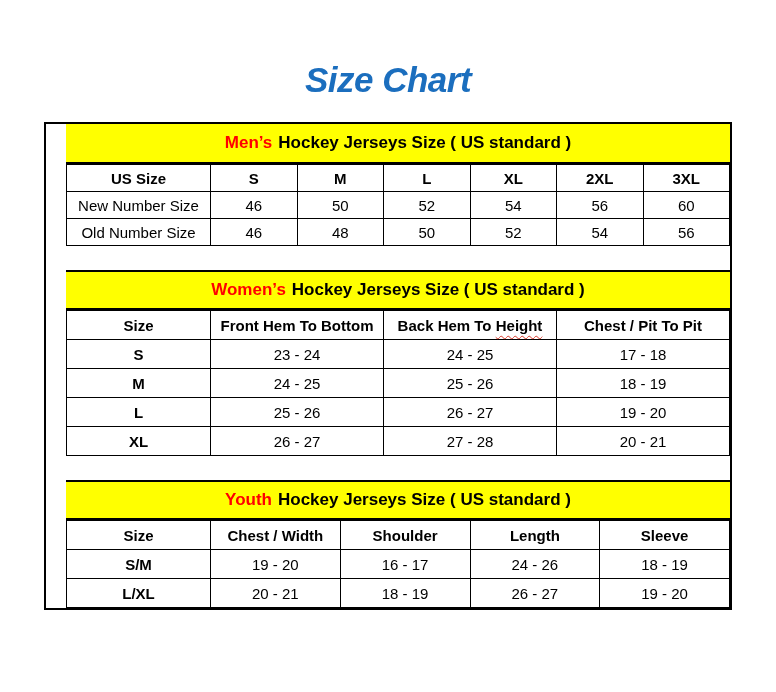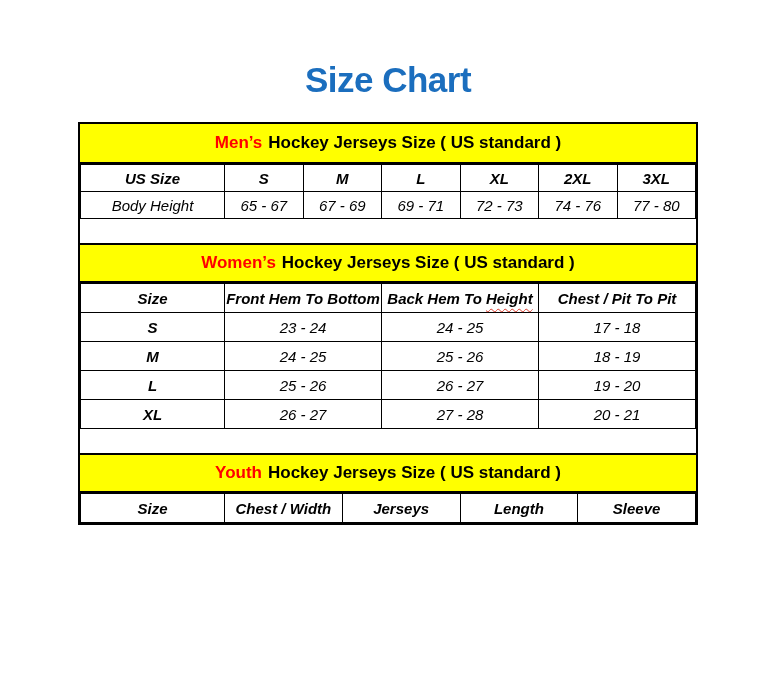--- a/index.html
+++ b/index.html
@@ -14,45 +14,46 @@
     font-family:"Liberation Sans","DejaVu Sans",sans-serif;
     color:#000;
   }
   .page-title{
     margin-top:60px;
     text-align:center;
     font-size:35px;
     font-weight:700;
     letter-spacing:-0.5px;
     color:var(--blue);
+    font-style:italic;
   }
   .chart-box{
-    width:620px;
+    width:688px;
     margin:22px auto 0;
     border:2px solid #000;
+    padding-left:20px;
   }
   .band{
     height:40px;
     background:var(--yellow);
     display:flex;
     align-items:center;
     justify-content:center;
     gap:6px;
     font-size:17px;
     font-weight:700;
     border-bottom:2px solid #000;
   }
   .band + table{border-top:none;}
   .band.mid{border-top:2px solid #000;margin-top:24px;}
   .band .hl{color:var(--red);}
   table{
     width:100%;
     border-collapse:collapse;
     table-layout:fixed;
-    font-style:italic;
   }
   col.label-col{width:144px;}
   th,td{
     border:1px solid #000;
     text-align:center;
     vertical-align:middle;
     font-size:15px;
     padding:0;
   }
   th{font-weight:700;}
@@ -96,27 +97,36 @@
         <th>S</th>
         <th>M</th>
         <th>L</th>
         <th>XL</th>
         <th>2XL</th>
         <th>3XL</th>
       </tr>
     </thead>
     <tbody>
       <tr>
-        <td>Body Height</td>
-        <td>65 - 67</td>
-        <td>67 - 69</td>
-        <td>69 - 71</td>
-        <td>72 - 73</td>
-        <td>74 - 76</td>
-        <td>77 - 80</td>
+        <td>New Number Size</td>
+        <td>46</td>
+        <td>50</td>
+        <td>52</td>
+        <td>54</td>
+        <td>56</td>
+        <td>60</td>
+      </tr>
+      <tr>
+        <td>Old Number Size</td>
+        <td>46</td>
+        <td>48</td>
+        <td>50</td>
+        <td>52</td>
+        <td>54</td>
+        <td>56</td>
       </tr>
     </tbody>
   </table>
 
   <div class="band mid">
     <span class="hl">Women’s</span>
     <span>Hockey Jerseys Size ( US standard )</span>
   </div>
   <table class="women">
     <colgroup>
@@ -170,22 +180,36 @@
         <col class="label-col">
         <col>
         <col>
         <col>
         <col>
       </colgroup>
     <thead>
       <tr>
         <th>Size</th>
         <th>Chest / Width</th>
-        <th>Jerseys</th>
+        <th>Shoulder</th>
         <th>Length</th>
         <th>Sleeve</th>
       </tr>
     </thead>
     <tbody>
+      <tr>
+        <td>S/M</td>
+        <td>19 - 20</td>
+        <td>16 - 17</td>
+        <td>24 - 26</td>
+        <td>18 - 19</td>
+      </tr>
+      <tr>
+        <td>L/XL</td>
+        <td>20 - 21</td>
+        <td>18 - 19</td>
+        <td>26 - 27</td>
+        <td>19 - 20</td>
+      </tr>
     </tbody>
   </table>
 
 </div>
 
 </body></html>

